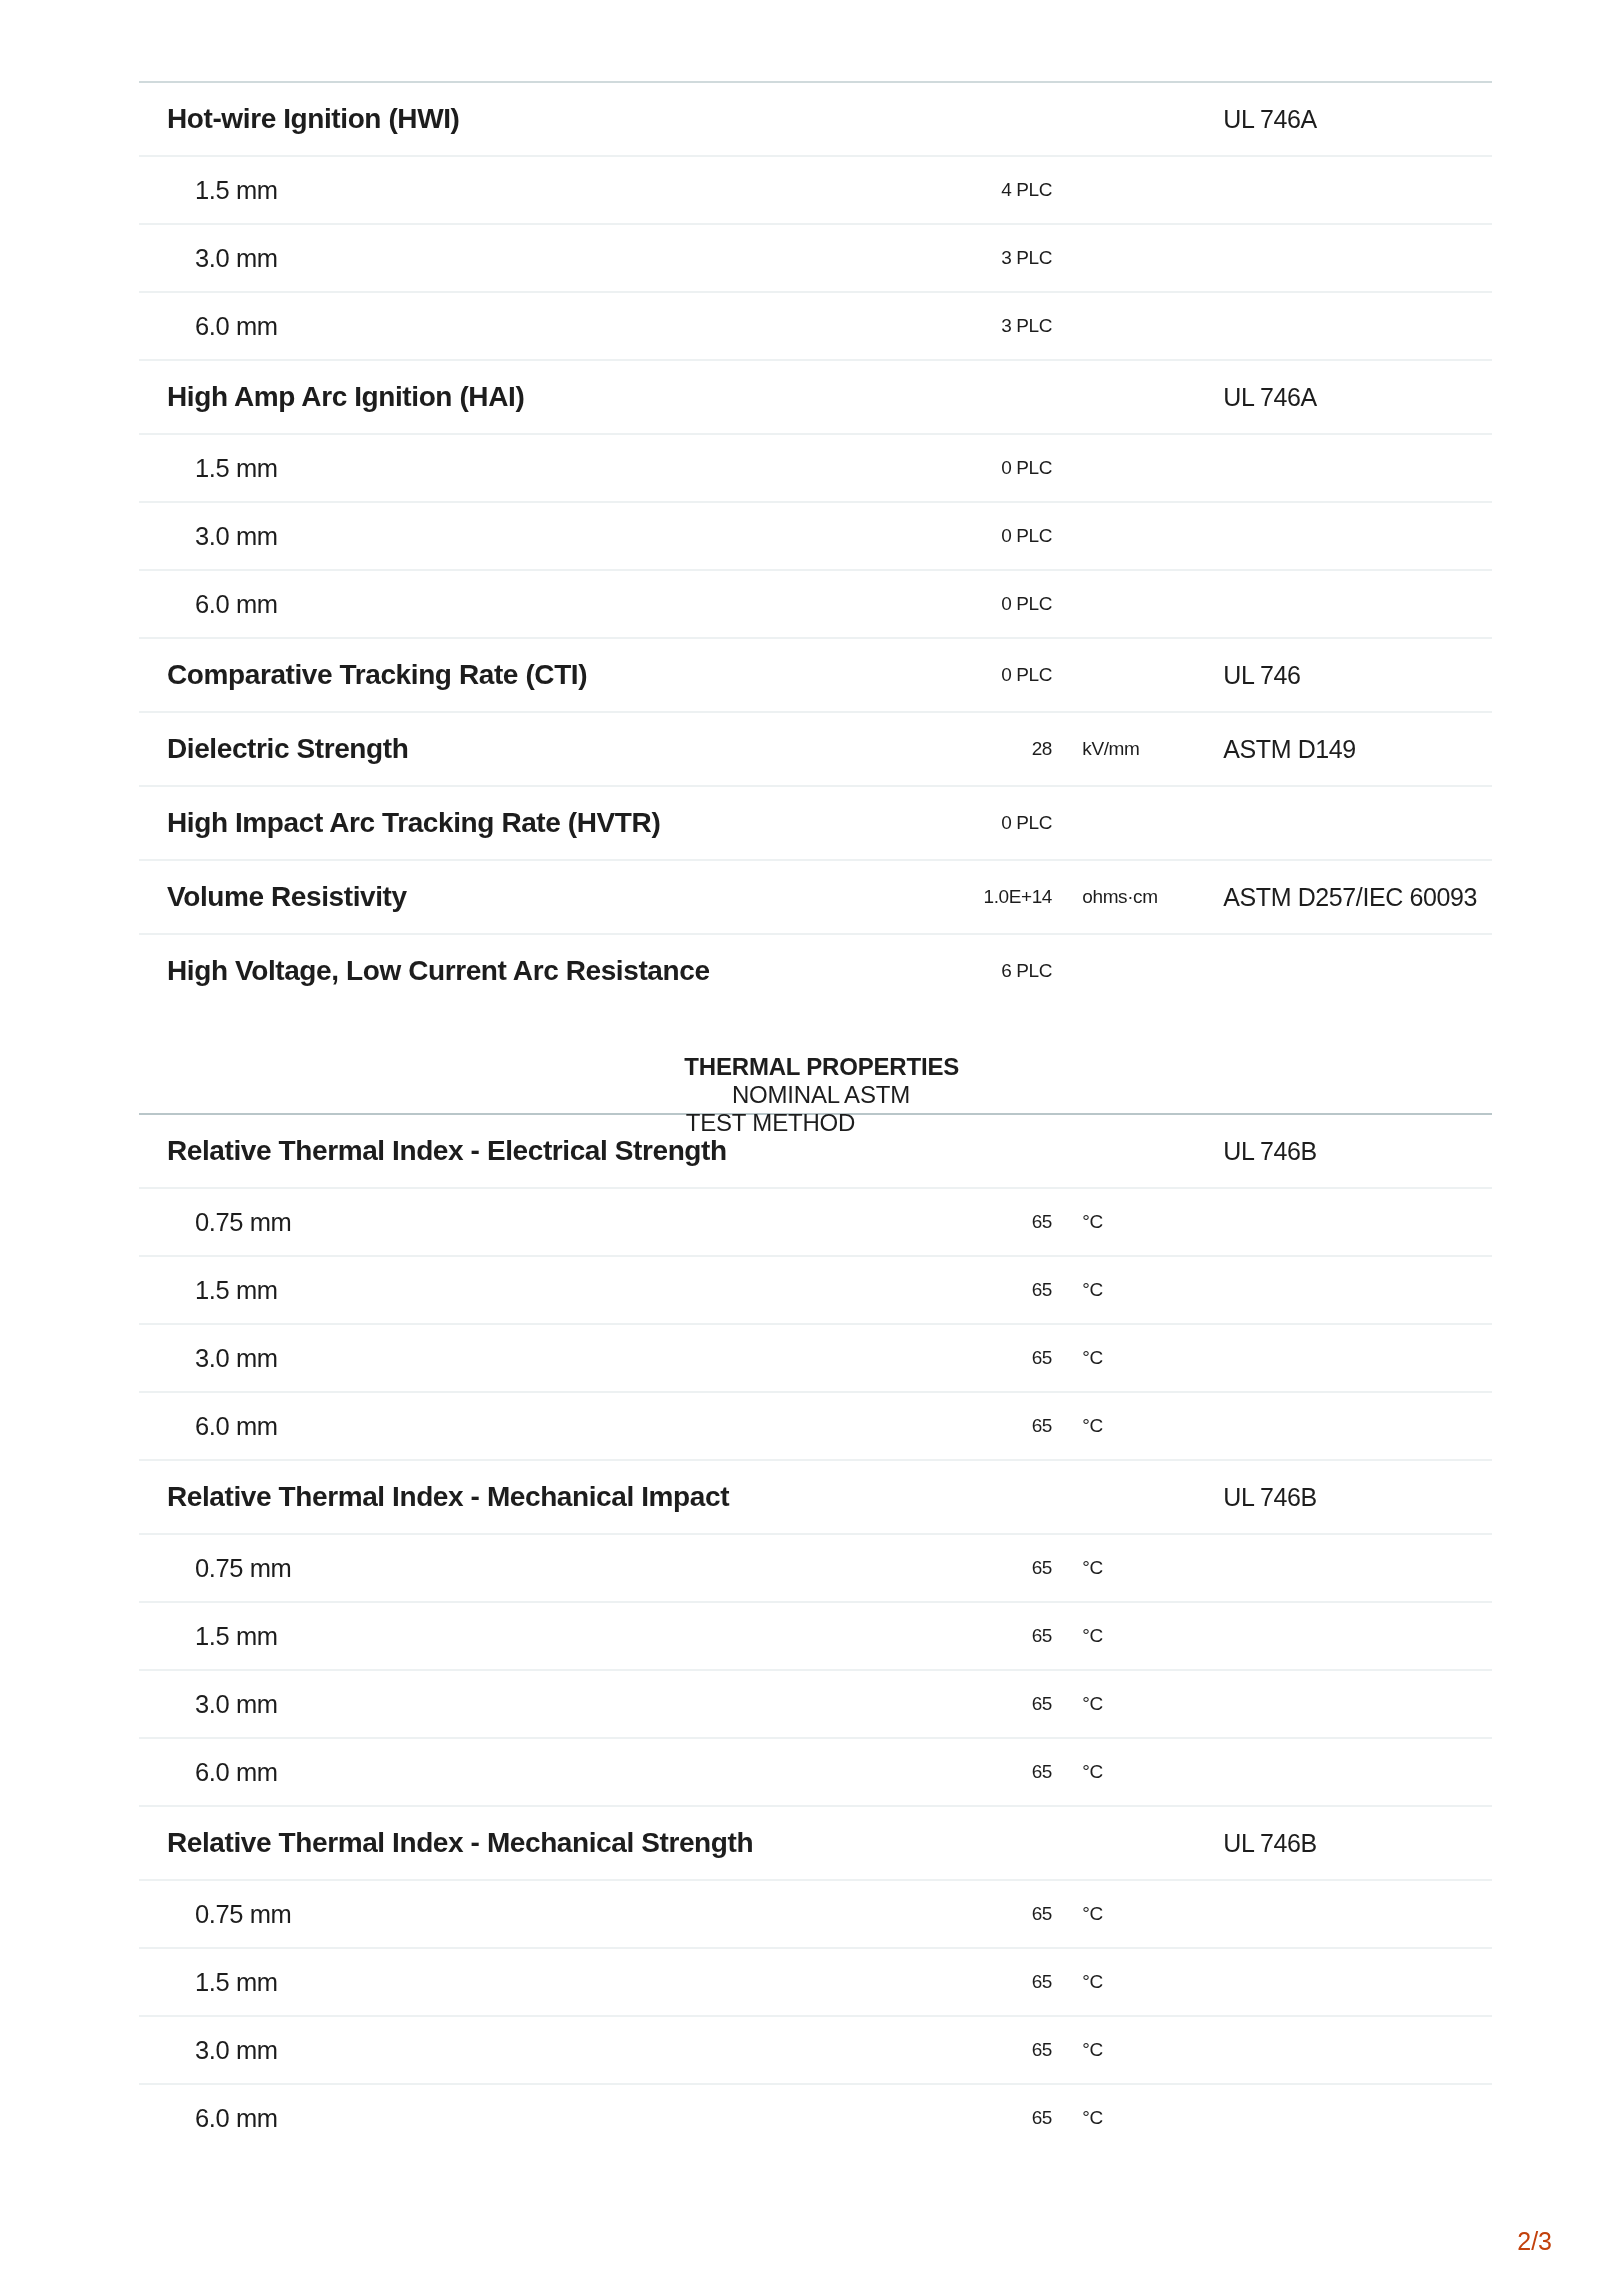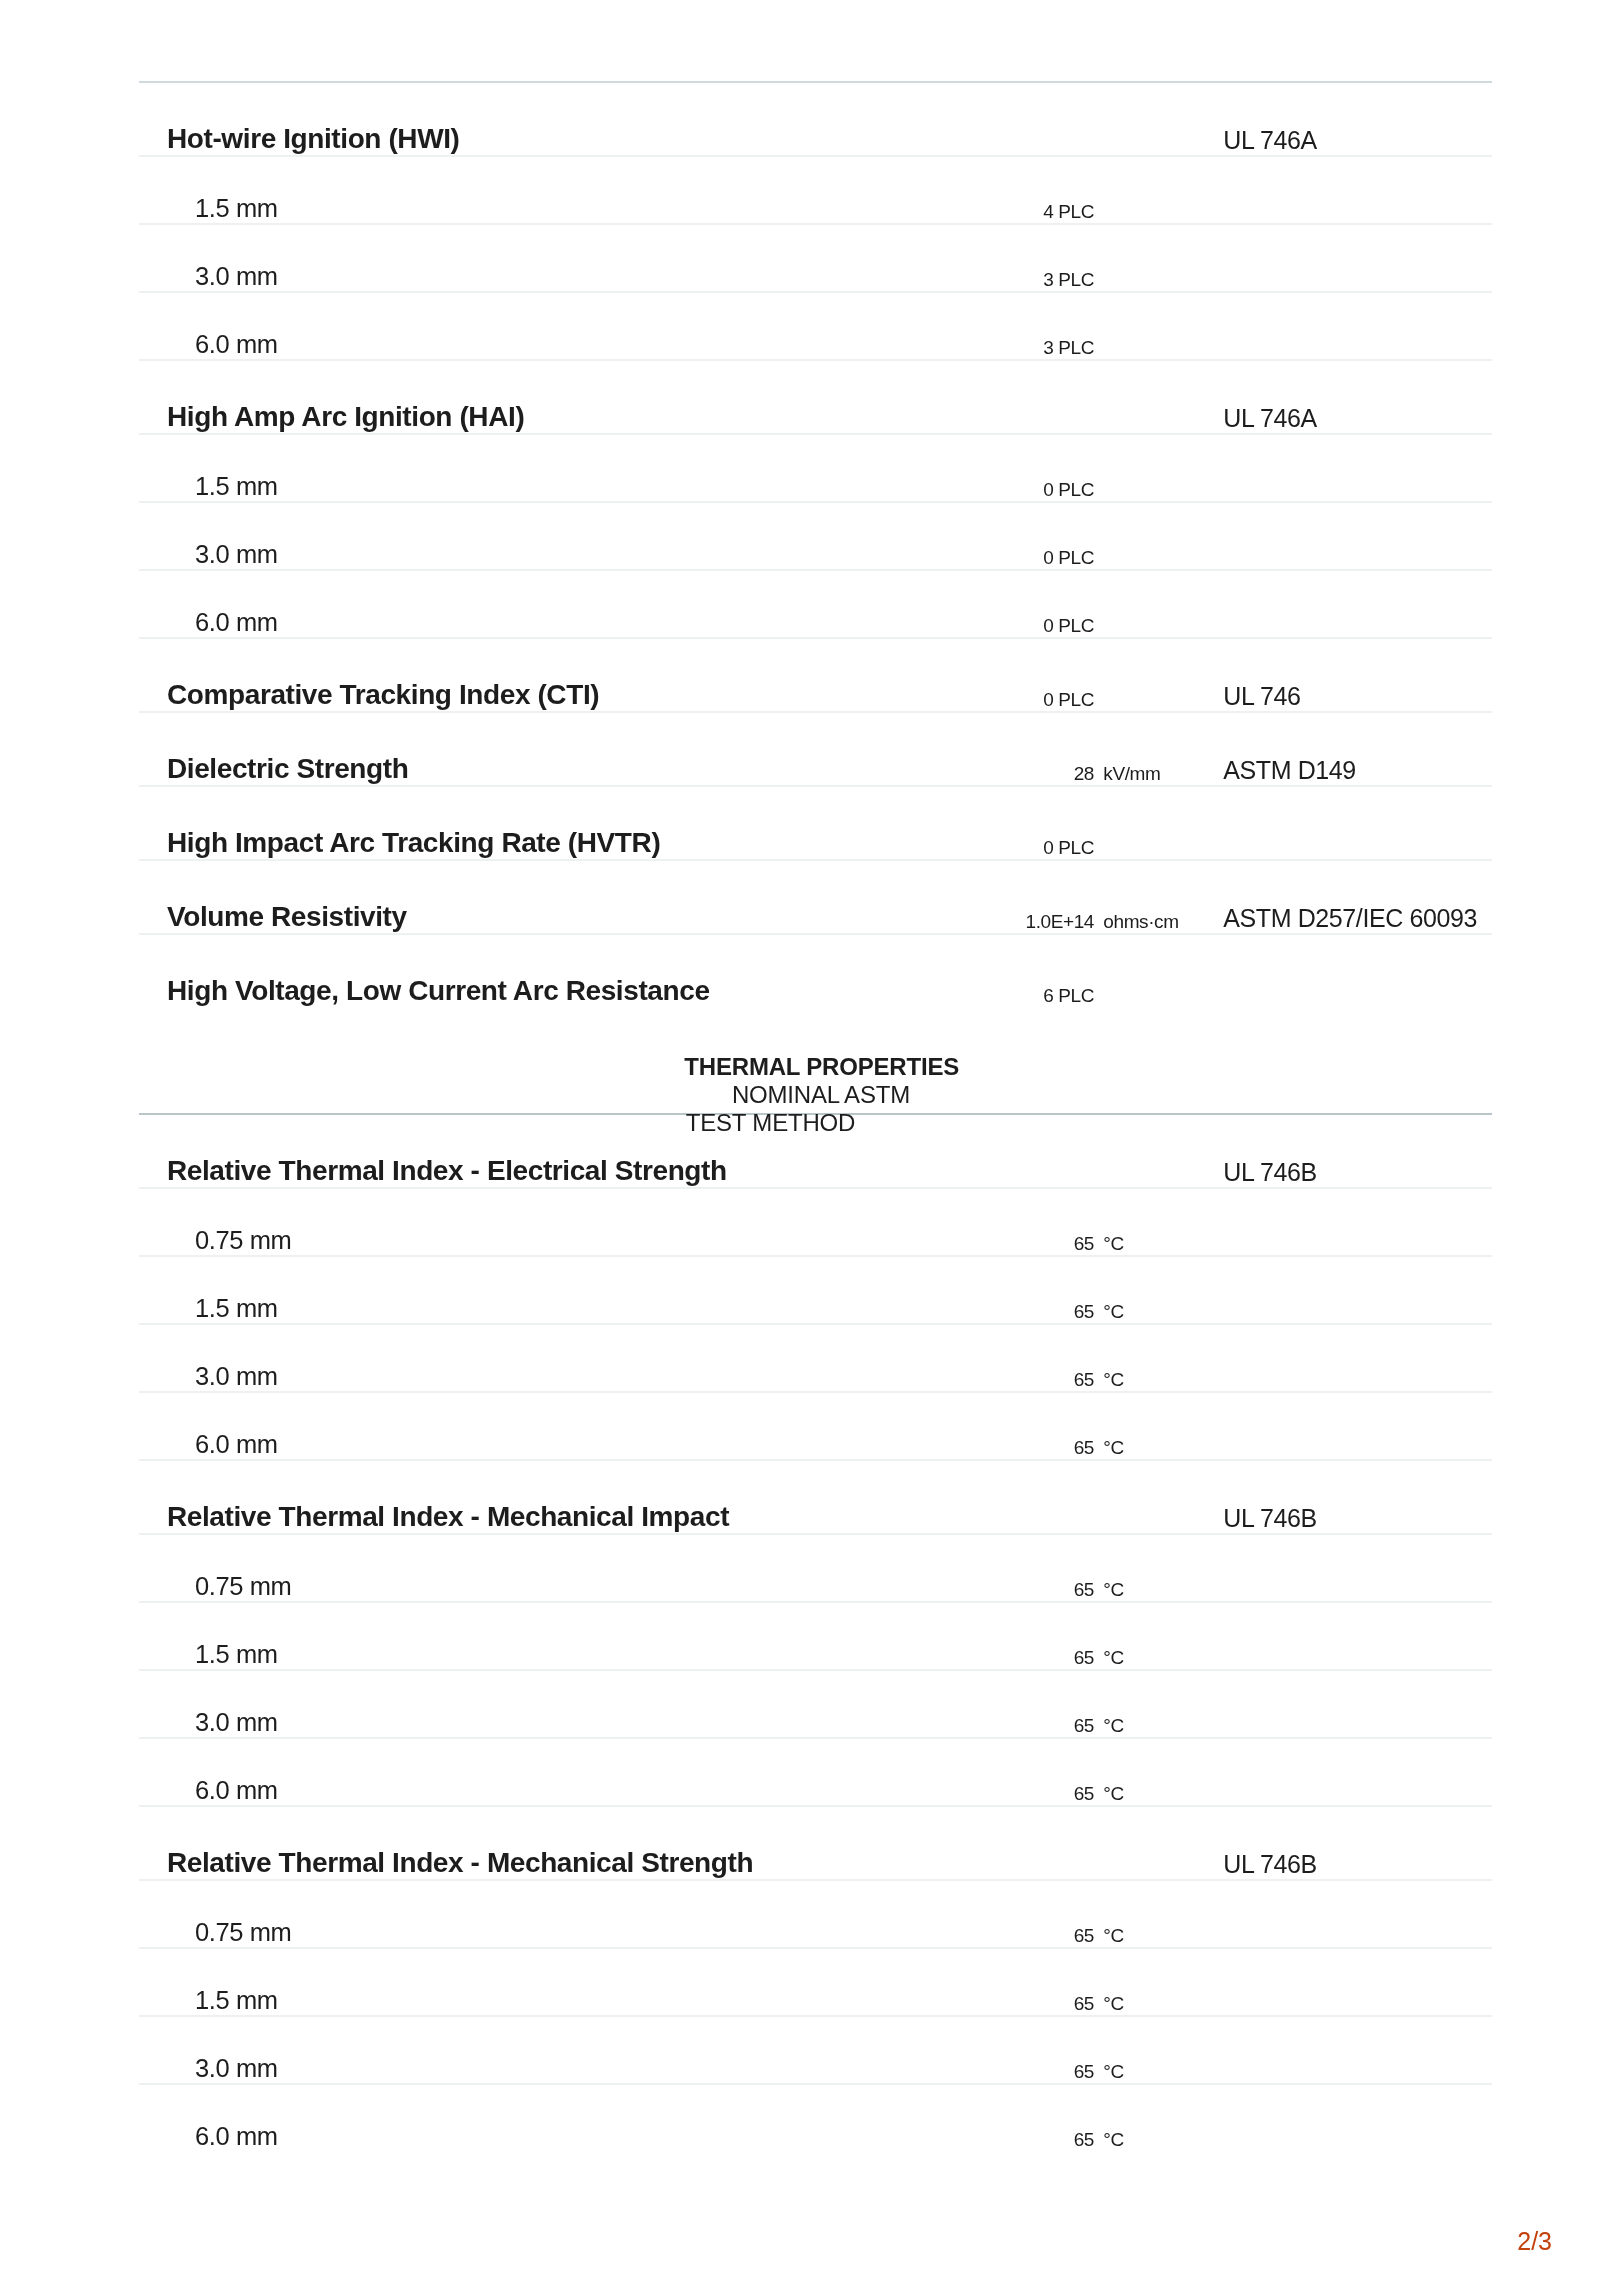--- a/index.html
+++ b/index.html
@@ -12,24 +12,25 @@
     overflow: hidden;
   }
   .content {
     position: absolute;
     left: 139px; top: 81px;
     width: 1353px;
   }
   .tbl-electrical { border-top: 2.3px solid #d0dadc; }
   .row {
     display: flex;
-    align-items: flex-end;
+    align-items: center;
     border-bottom: 2.3px solid #edf1f2;
     letter-spacing: -0.4px;
     white-space: nowrap;
+    gap: 21px;
   }
   .row.last { border-bottom: 0; }
   .row.heading { height: 72px; }
   .row.sub { height: 66px; }
   .c-prop { flex: 1; font-size: 25.5px; padding-left: 56px; }
   .row.heading .c-prop { font-weight: 700; font-size: 28px; padding-left: 28px; }
   .c-val { width: 189px; text-align: right; font-size: 19px; font-weight: 400; }
   .c-unit { width: 120px; padding-left: 9.3px; box-sizing: border-box; font-size: 19px; font-weight: 400; }
   .c-test { width: 278px; padding-left: 9.3px; box-sizing: border-box; font-size: 25px; font-weight: 400; }
   .tbl-thermal { margin-top: 46px; }
@@ -102,21 +103,21 @@
           <div class="c-unit"></div>
           <div class="c-test"></div>
         </div>
         <div class="row sub">
           <div class="c-prop">6.0 mm</div>
           <div class="c-val">0 PLC</div>
           <div class="c-unit"></div>
           <div class="c-test"></div>
         </div>
         <div class="row heading">
-          <div class="c-prop">Comparative Tracking Index (CTI)</div>
+          <div class="c-prop">Comparative Tracking Rate (CTI)</div>
           <div class="c-val">0 PLC</div>
           <div class="c-unit"></div>
           <div class="c-test">UL 746</div>
         </div>
         <div class="row heading">
           <div class="c-prop">Dielectric Strength</div>
           <div class="c-val">28</div>
           <div class="c-unit">kV/mm</div>
           <div class="c-test">ASTM D149</div>
         </div>

